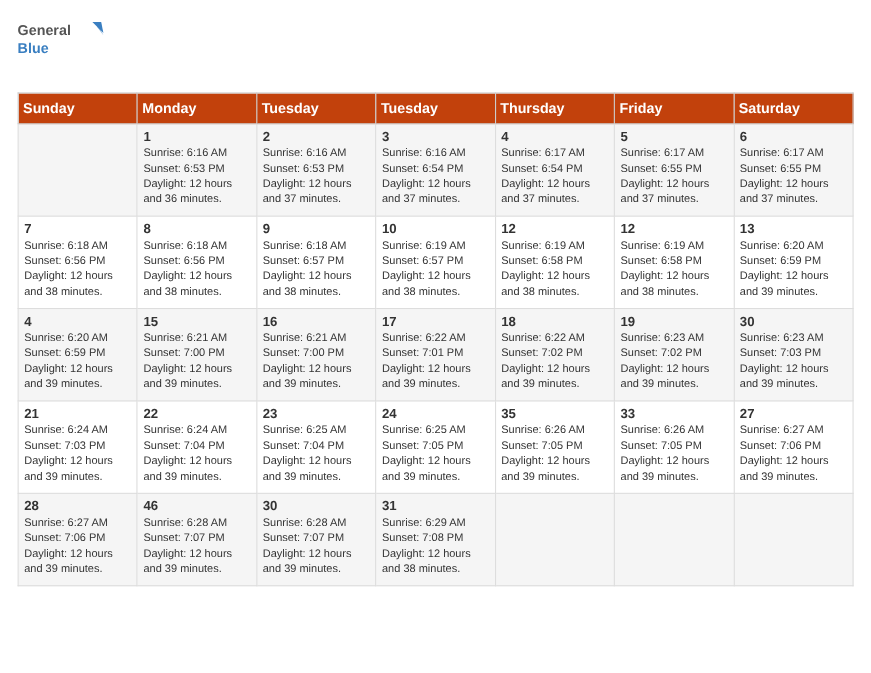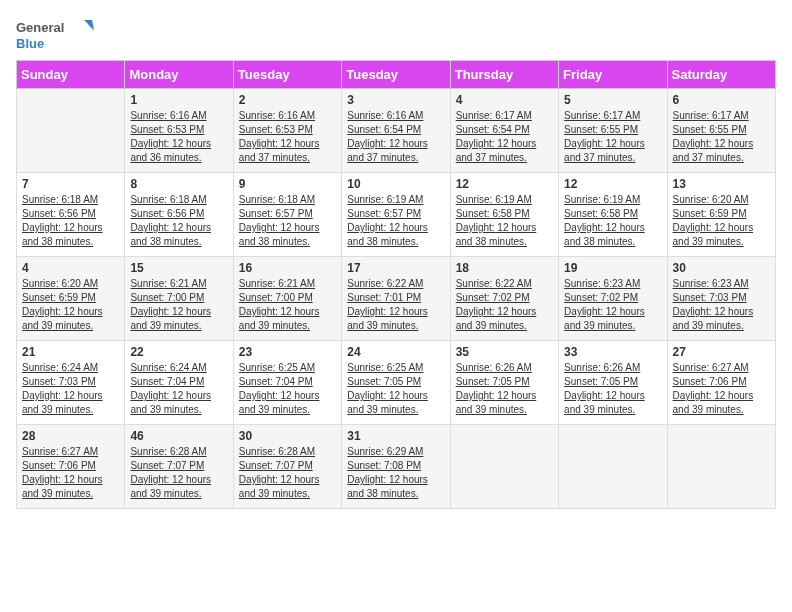--- a/index.html
+++ b/index.html
@@ -7,21 +7,21 @@
       font-family: Arial, sans-serif;
       background: #fff;
       width: 792px;
       min-height: 612px;
       padding: 16px;
     }
     .header {
       display: flex;
       justify-content: space-between;
       align-items: flex-start;
-      margin-bottom: 4px;
+      margin-bottom: 28px;
     }
     .logo {
       display: flex;
       align-items: center;
       gap: 4px;
     }
     .title-block {
       text-align: right;
     }
     .month-title {
@@ -32,21 +32,21 @@
     .location {
       font-size: 16px;
       color: #555;
     }
     table {
       width: 100%;
       border-collapse: collapse;
       table-layout: fixed;
     }
     thead tr {
-      background-color: #d946ef;
+      background-color: #c2410c;
       color: #fff;
     }
     thead th {
       padding: 6px 4px;
       font-size: 13px;
       font-weight: bold;
       text-align: left;
       border: 1px solid #ccc;
     }
     tbody tr {
@@ -68,21 +68,20 @@
     .day-num {
       font-weight: bold;
       font-size: 12px;
       margin-bottom: 2px;
       display: block;
     }
     .cell-text {
       font-size: 10px;
       line-height: 1.4;
       color: #333;
-      text-decoration: underline;
     }
   </style>
 </head>
 <body>
 
 <div class="header">
   <div class="logo">
 <svg width="80" height="40" viewBox="0 0 80 40">
   <text x="0" y="16" font-family="Arial" font-size="13" font-weight="bold" fill="#555">General</text>
   <text x="0" y="32" font-family="Arial" font-size="13" font-weight="bold" fill="#3a7fc1">Blue</text>

